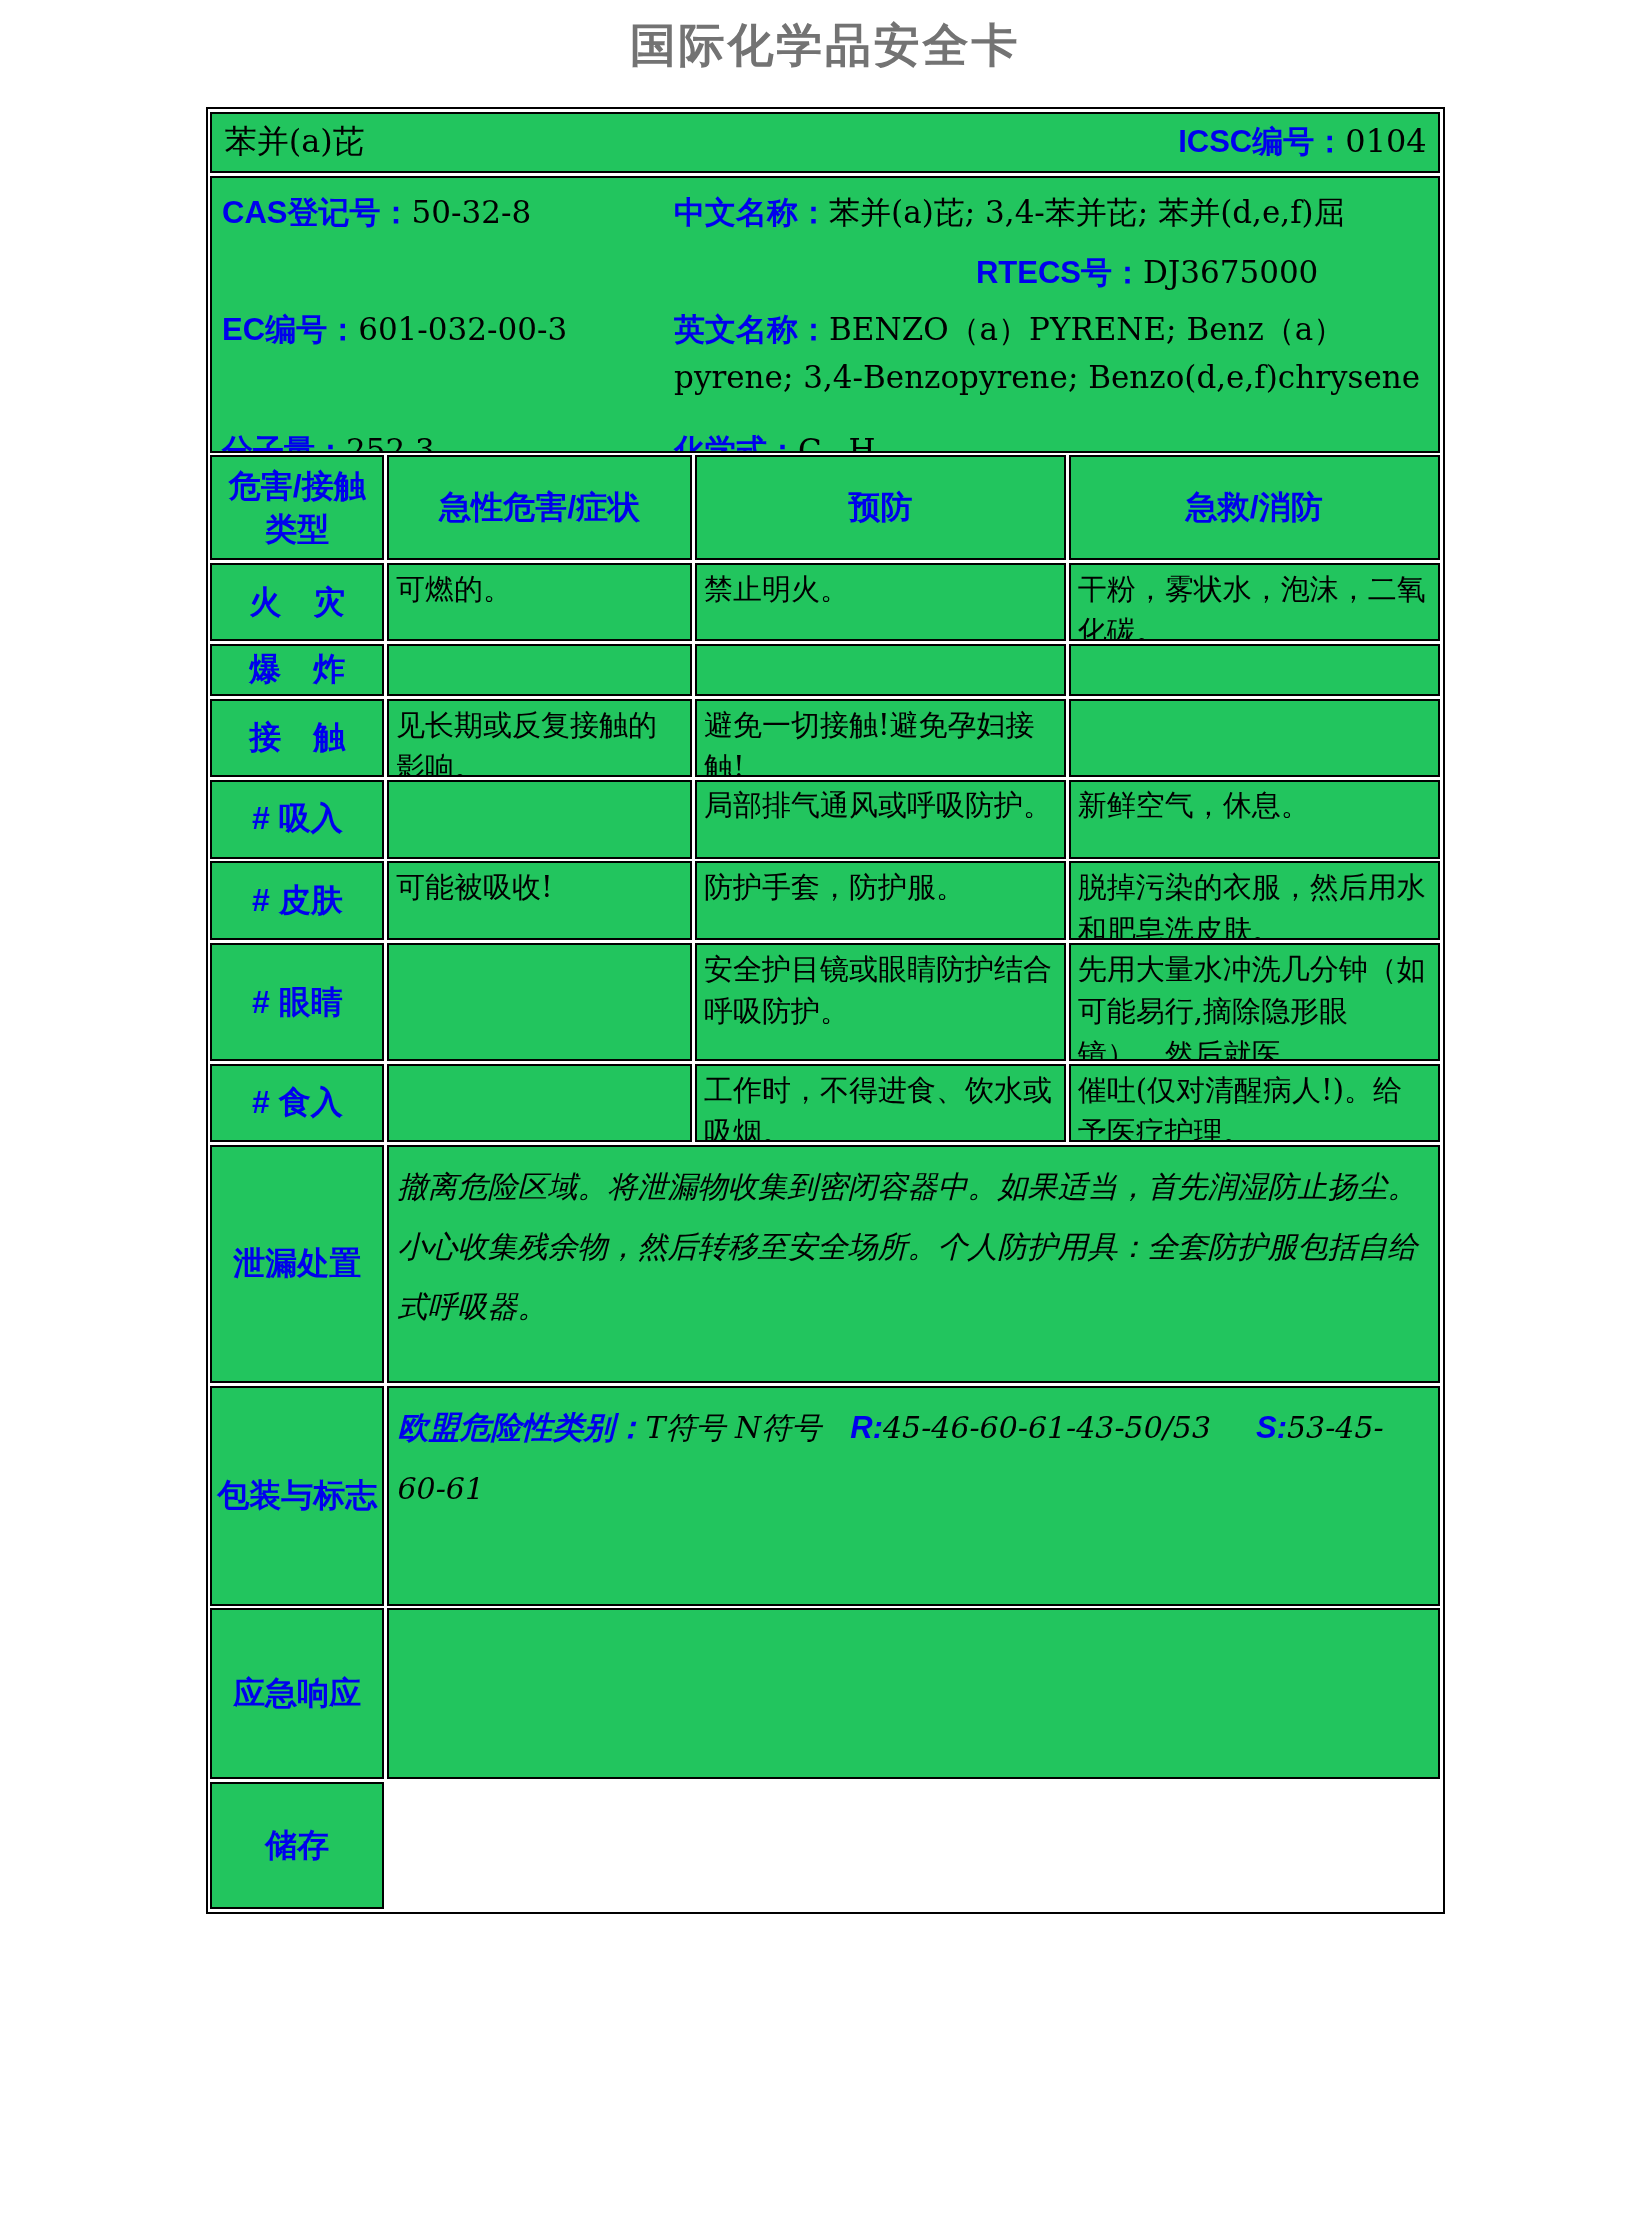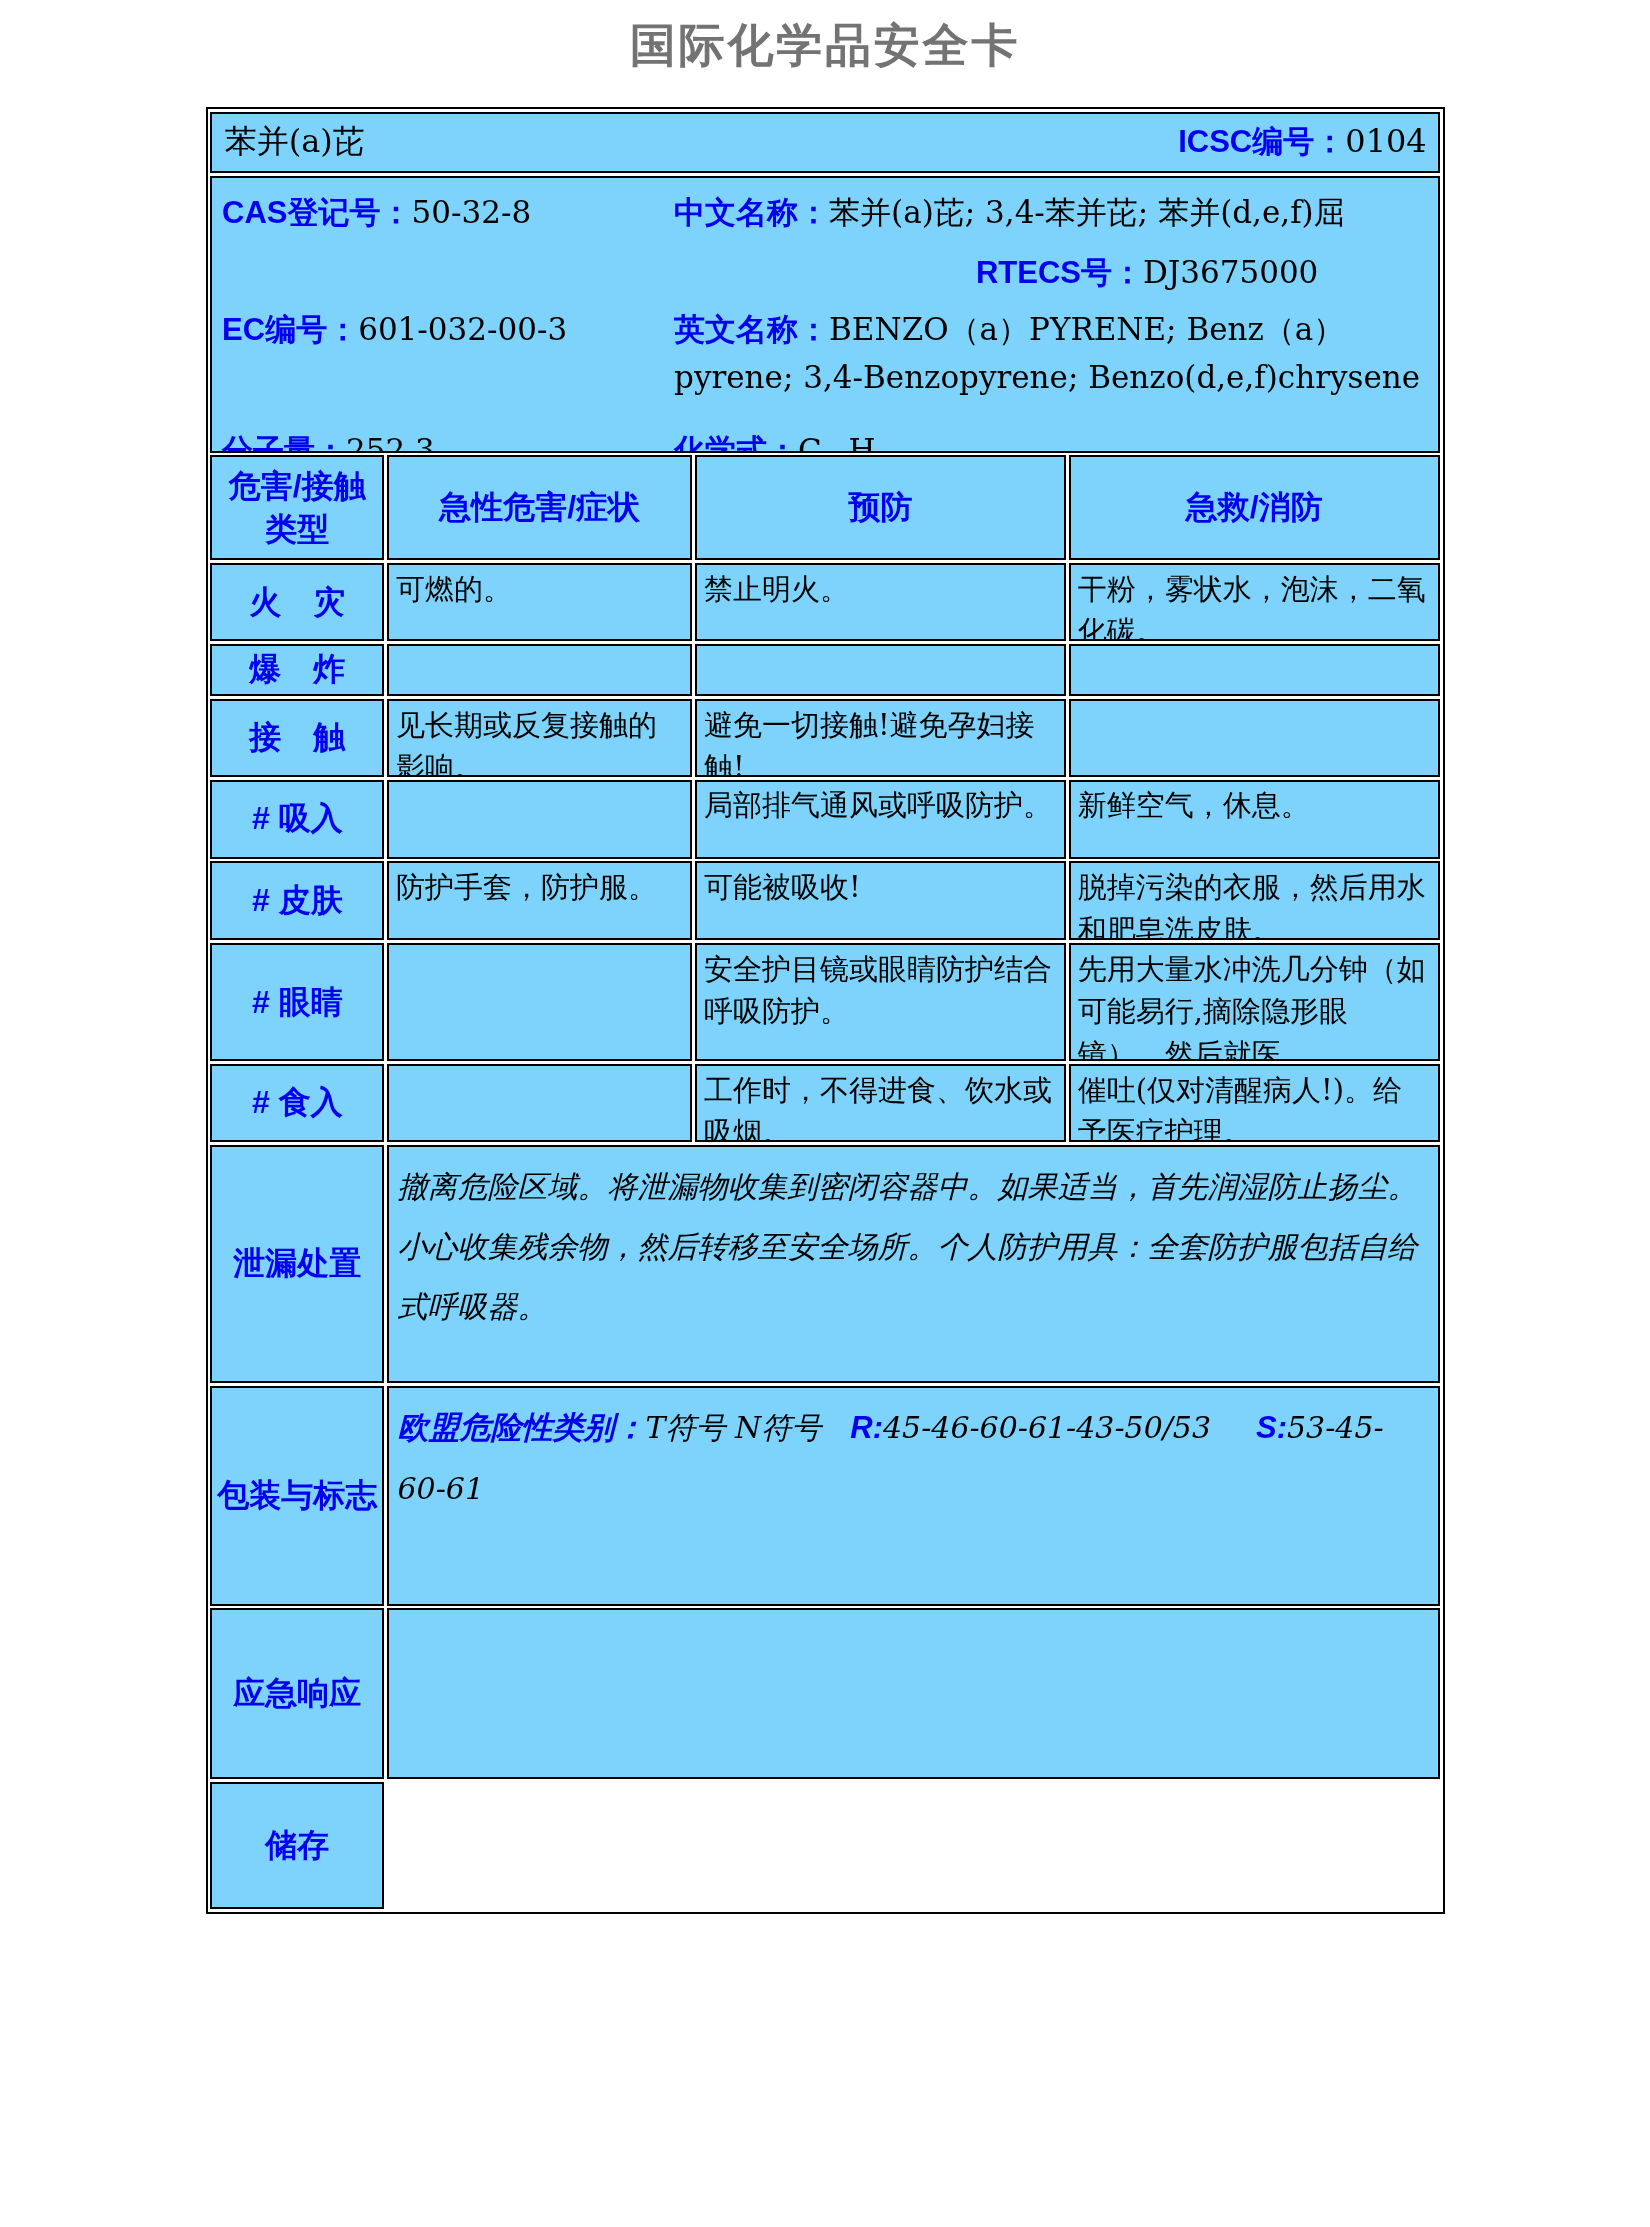--- a/index.html
+++ b/index.html
@@ -27,21 +27,21 @@
     margin: 35px auto 0 auto;
     width: 1239px;
     border: 2.8px solid #000;
     padding: 2.8px;
     display: grid;
     grid-template-columns: 174px 305px 371px 1fr;
     grid-template-rows: 61px 277px 105px 78px 52px 78px 79px 79px 118px 78px 238px 220px 171px 127px;
     gap: 2.8px;
     background: #fff;
   }
-  .cell { border: 2.1px solid #000; background: #7dd3fc; overflow: hidden; }
+  .cell { border: 2.1px solid #000; background: #22c55e; overflow: hidden; }
   .span-all  { grid-column: 1 / -1; }
   .span-rest { grid-column: 2 / -1; }
 
   .blue-label {
     font-family: "Liberation Sans", sans-serif;
     font-weight: bold;
     color: #0000ee;
   }
   .serif-val { font-family: "DejaVu Serif", serif; color: #000; }
 
@@ -168,22 +168,22 @@
   <div class="cell content-cell">见长期或反复接触的影响。</div>
   <div class="cell content-cell">避免一切接触!避免孕妇接触!</div>
   <div class="cell content-cell"></div>
 
   <div class="cell label-cell"># 吸入</div>
   <div class="cell content-cell"></div>
   <div class="cell content-cell">局部排气通风或呼吸防护。</div>
   <div class="cell content-cell">新鲜空气，休息。</div>
 
   <div class="cell label-cell"># 皮肤</div>
+  <div class="cell content-cell">可能被吸收!</div>
   <div class="cell content-cell">防护手套，防护服。</div>
-  <div class="cell content-cell">可能被吸收!</div>
   <div class="cell content-cell">脱掉污染的衣服，然后用水和肥皂洗皮肤。</div>
 
   <div class="cell label-cell"># 眼睛</div>
   <div class="cell content-cell"></div>
   <div class="cell content-cell">安全护目镜或眼睛防护结合呼吸防护。</div>
   <div class="cell content-cell">先用大量水冲洗几分钟（如可能易行,摘除隐形眼镜），然后就医。</div>
 
   <div class="cell label-cell"># 食入</div>
   <div class="cell content-cell"></div>
   <div class="cell content-cell">工作时，不得进食、饮水或吸烟。</div>

